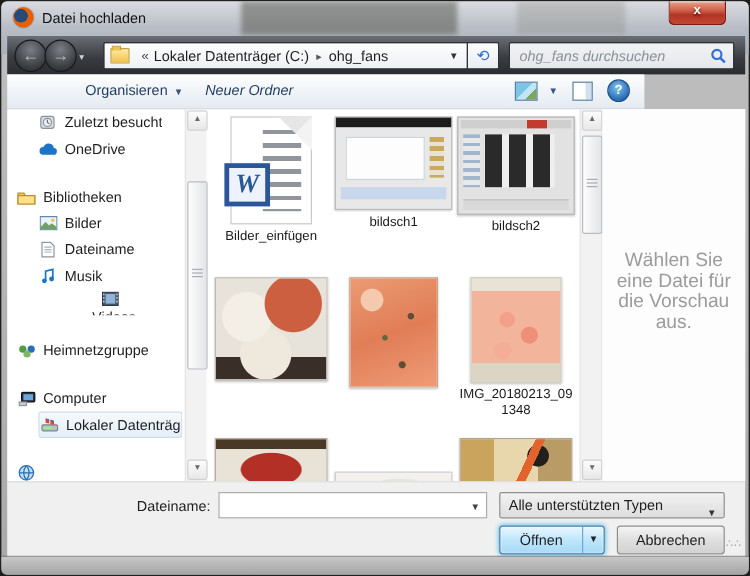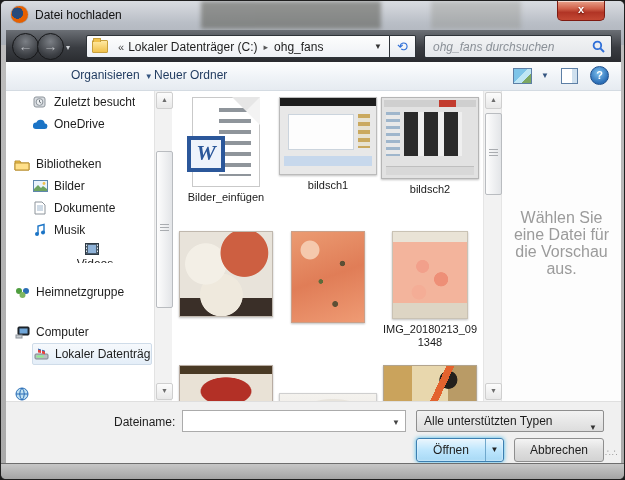--- a/index.html
+++ b/index.html
@@ -37,24 +37,24 @@
   .addr-sep{color:#555;margin:0 6px;font-size:9px;}
   .addr-dd{margin-left:auto;margin-right:7px;font-size:8px;color:#333;}
   .refresh-btn{position:absolute;left:384px;top:5px;width:26px;height:23px;background:linear-gradient(#fdfdfd,#e8ecf1);
     border:1px solid #2e3338;border-left:none;border-radius:0 2px 2px 0;box-sizing:border-box;text-align:center;line-height:21px;color:#2f6fd8;font-size:13px;}
   .searchbox{position:absolute;left:418px;top:5px;width:188px;height:23px;background:linear-gradient(#f2f3f5,#e4e7ea);
     border:1px solid #2e3338;border-radius:2px;box-sizing:border-box;display:flex;align-items:center;}
   .search-ph{font-style:italic;color:#8a9097;font-size:12px;margin-left:8px;flex:1;}
   .search-mag{margin-right:6px;}
 
   
-  .toolbar{position:absolute;left:5px;top:61px;width:615px;height:29px;
+  .toolbar{position:absolute;left:5px;top:61px;width:531px;height:29px;
     background:linear-gradient(#fdfefe,#eff3f7 55%,#e6ebf1);border-bottom:1px solid #d4dbe2;box-sizing:border-box;}
   .tb-item{position:absolute;top:6px;font-size:12px;color:#1f3a5f;cursor:pointer;}
-  .tb-org{left:65px;} .tb-neu{left:148px;}
+  .tb-org{left:65px;} .tb-neu{left:165px;font-style:italic;}
   .tb-caret{font-size:8px;color:#355681;margin-left:5px;}
   .tb-right{position:absolute;right:12px;top:4px;display:flex;align-items:center;gap:12px;}
   .views-ico{width:17px;height:14px;background:linear-gradient(135deg,#7ec4e8 0 45%,#bfe6f5 45% 70%,#7da761 70%);border:1px solid #5d7fa5;}
   .panel-ico{width:15px;height:14px;background:#fff;border:1px solid #5d7fa5;box-shadow:inset -5px 0 0 #cfe0ee;}
   .help-ico{width:17px;height:17px;border-radius:50%;background:radial-gradient(circle at 45% 35%,#7fc3ef,#2a6db6 70%);
     color:#fff;font-weight:bold;font-size:11px;text-align:center;line-height:17px;border:1px solid #1d4f8c;}
 
   
   .content{position:absolute;left:5px;top:90px;width:615px;height:310px;background:#fff;}
   
@@ -234,21 +234,21 @@
           </span>
           <span class="lbl">Bilder</span>
         </div>
         <div class="side-item" style="margin-left: 26px;">
           <span class="side-ico">
             <svg width="12" height="14" viewBox="0 0 12 14">
               <path d="M1 1h7l3 3v9H1z" fill="#fff" stroke="#8d949b"></path>
               <path d="M3 5h6M3 7h6M3 9h6" stroke="#9fb6cc"></path>
             </svg>
           </span>
-          <span class="lbl">Dokumente</span>
+          <span class="lbl">Dateiname</span>
         </div>
         <div class="side-item" style="margin-left: 26px;">
           <span class="side-ico">
             <svg width="12" height="14" viewBox="0 0 12 14">
               <path d="M4 11V3l6-1.5V9" fill="none" stroke="#1b74c6" stroke-width="1.4"></path>
               <circle cx="3" cy="11" r="2" fill="#1b74c6"></circle>
               <circle cx="9" cy="9.5" r="2" fill="#1b74c6"></circle>
             </svg>
           </span>
           <span class="lbl">Musik</span>

